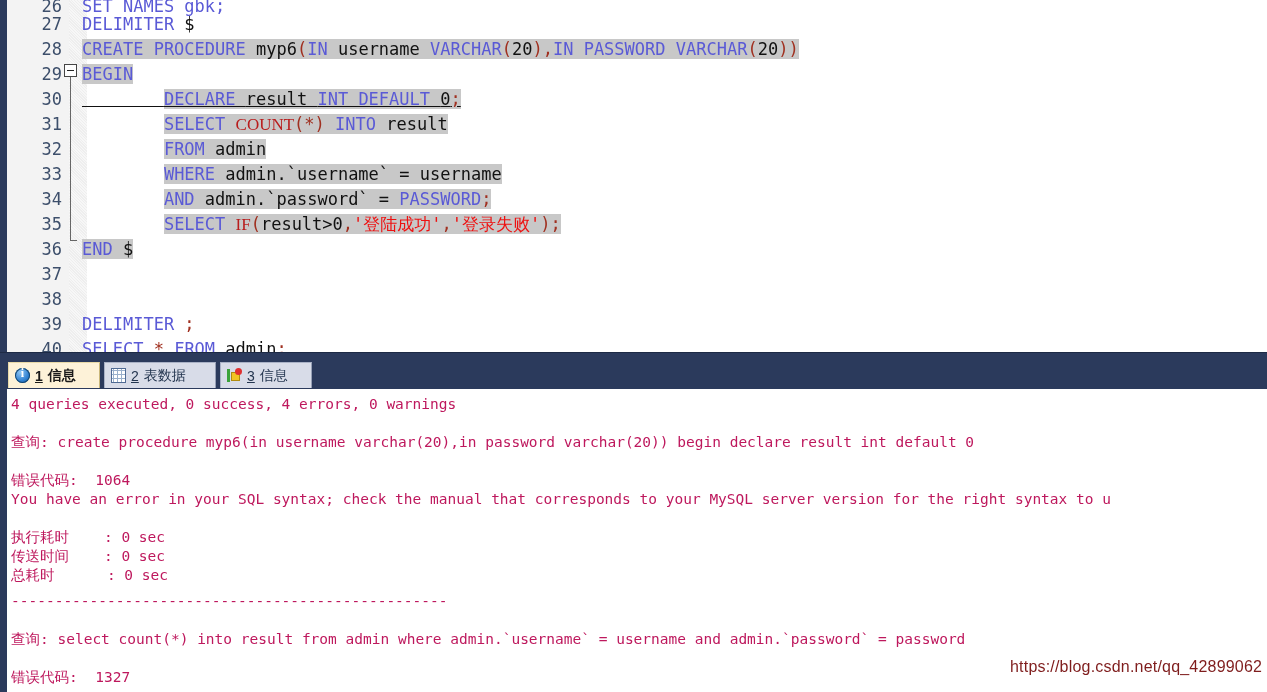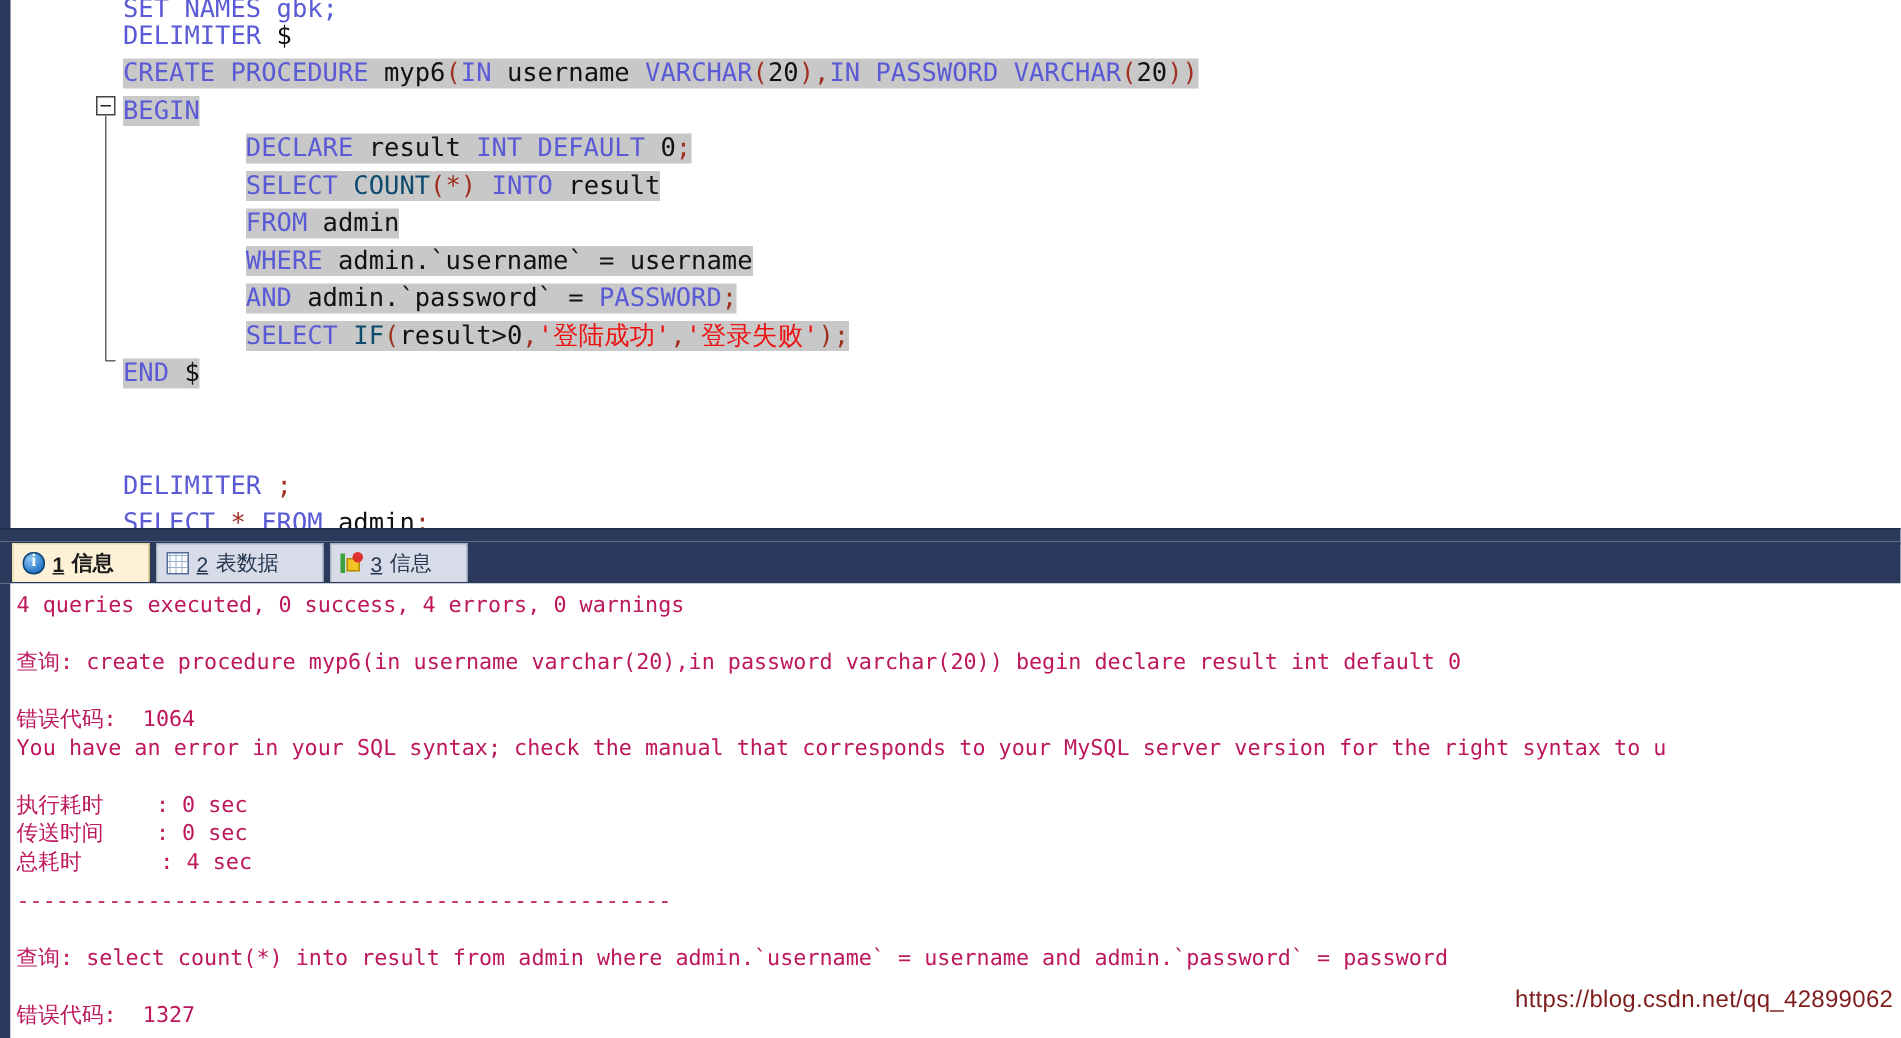--- a/index.html
+++ b/index.html
@@ -63,21 +63,21 @@
     line-height: 25px;
     white-space: pre;
     font-family: "DejaVu Sans Mono", "Liberation Mono", monospace;
     font-size: 17px;
     color: #111111;
   }
   .code-line .sel {
     background: #c8c8c8;
   }
   .kw   { color: #5a5ad6; }
-  .fn   { color: #0c4a6e; }
+  .fn   { color: #b91c1c; font-family: Liberation Serif, serif; }
   .punc { color: #a03020; }
   .str  { color: #ee1111; }
   .plain{ color: #111111; }
 
   
   #fold-box {
     position: absolute;
     left: 64px; top: 64px;
     width: 13px; height: 13px;
     border: 1px solid #444;
@@ -239,29 +239,47 @@
     white-space: nowrap;
     letter-spacing: 0.2px;
     pointer-events: none;
   }
 </style>
 </head>
 <body>
 
 <div id="editor-pane">
   <div id="editor-left-strip"></div>
+  <div id="gutter">
+    <div id="gutter-grain"></div>
+  <div class="line-no" style="top: -6px;">26</div>
+      <div class="line-no" style="top: 12px;">27</div>
+      <div class="line-no" style="top: 37px;">28</div>
+      <div class="line-no" style="top: 62px;">29</div>
+      <div class="line-no" style="top: 87px;">30</div>
+      <div class="line-no" style="top: 112px;">31</div>
+      <div class="line-no" style="top: 137px;">32</div>
+      <div class="line-no" style="top: 162px;">33</div>
+      <div class="line-no" style="top: 187px;">34</div>
+      <div class="line-no" style="top: 212px;">35</div>
+      <div class="line-no" style="top: 237px;">36</div>
+      <div class="line-no" style="top: 262px;">37</div>
+      <div class="line-no" style="top: 287px;">38</div>
+      <div class="line-no" style="top: 312px;">39</div>
+      <div class="line-no" style="top: 337px;">40</div>
+    </div>
   <div id="fold-box"></div>
   <div id="fold-line"></div>
   <div id="fold-foot"></div>
   <div id="editor-lines">
       <div class="code-line" style="top: -6px;"><span><span class="kw">SET NAMES gbk;</span></span></div>
       <div class="code-line" style="top: 12px;"><span><span class="kw">DELIMITER </span><span class="plain">$</span></span></div>
       <div class="code-line" style="top: 37px;"><span class="sel"><span class="kw">CREATE PROCEDURE </span><span class="plain">myp6</span><span class="punc">(</span><span class="kw">IN </span><span class="plain">username </span><span class="kw">VARCHAR</span><span class="punc">(</span><span class="plain">20</span><span class="punc">)</span><span class="punc">,</span><span class="kw">IN PASSWORD </span><span class="kw">VARCHAR</span><span class="punc">(</span><span class="plain">20</span><span class="punc">))</span></span></div>
       <div class="code-line" style="top: 62px;"><span class="sel"><span class="kw">BEGIN</span></span></div>
-      <div class="code-line" style="top: 87px;"><span>        </span><span class="sel"><span class="kw">DECLARE </span><span class="plain">result </span><span class="kw">INT DEFAULT </span><span class="plain">0</span><span class="punc">;</span></span></div>
+      <div class="code-line" style="top: 87px; text-decoration: underline;"><span>        </span><span class="sel"><span class="kw">DECLARE </span><span class="plain">result </span><span class="kw">INT DEFAULT </span><span class="plain">0</span><span class="punc">;</span></span></div>
       <div class="code-line" style="top: 112px;"><span>        </span><span class="sel"><span class="kw">SELECT </span><span class="fn">COUNT</span><span class="punc">(*) </span><span class="kw">INTO </span><span class="plain">result</span></span></div>
       <div class="code-line" style="top: 137px;"><span>        </span><span class="sel"><span class="kw">FROM </span><span class="plain">admin</span></span></div>
       <div class="code-line" style="top: 162px;"><span>        </span><span class="sel"><span class="kw">WHERE </span><span class="plain">admin.`username` = username</span></span></div>
       <div class="code-line" style="top: 187px;"><span>        </span><span class="sel"><span class="kw">AND </span><span class="plain">admin.`password` = </span><span class="kw">PASSWORD</span><span class="punc">;</span></span></div>
       <div class="code-line" style="top: 212px;"><span>        </span><span class="sel"><span class="kw">SELECT </span><span class="fn">IF</span><span class="punc">(</span><span class="plain">result&gt;0</span><span class="punc">,</span><span class="str">'登陆成功'</span><span class="punc">,</span><span class="str">'登录失败'</span><span class="punc">)</span><span class="punc">;</span></span></div>
       <div class="code-line" style="top: 237px;"><span class="sel"><span class="kw">END </span><span class="plain">$</span></span></div>
       <div class="code-line" style="top: 262px;"><span></span></div>
       <div class="code-line" style="top: 287px;"><span></span></div>
       <div class="code-line" style="top: 312px;"><span><span class="kw">DELIMITER </span><span class="punc">;</span></span></div>
       <div class="code-line" style="top: 337px; text-align: center;"><span><span class="kw">SELECT </span><span class="punc">* </span><span class="kw">FROM </span><span class="plain">admin</span><span class="punc">;</span></span></div>
@@ -293,20 +311,20 @@
       </div>
     </div>
   <div id="log-left-strip"></div>
   <div id="log-area">
       <div class="log-line" style="top: 6px;">4 queries executed, 0 success, 4 errors, 0 warnings</div>
       <div class="log-line" style="top: 44px;">查询: create procedure myp6(in username varchar(20),in password varchar(20)) begin declare result int default 0</div>
       <div class="log-line" style="top: 82px;">错误代码:  1064</div>
       <div class="log-line" style="top: 101px;">You have an error in your SQL syntax; check the manual that corresponds to your MySQL server version for the right syntax to u</div>
       <div class="log-line" style="top: 139px;">执行耗时    : 0 sec</div>
       <div class="log-line" style="top: 158px;">传送时间    : 0 sec</div>
-      <div class="log-line" style="top: 177px;">总耗时      : 4 sec</div>
+      <div class="log-line" style="top: 177px;">总耗时      : 0 sec</div>
       <div class="log-line" style="top: 203px;">--------------------------------------------------</div>
       <div class="log-line" style="top: 241px;">查询: select count(*) into result from admin where admin.`username` = username and admin.`password` = password</div>
       <div class="log-line" style="top: 279px;">错误代码:  1327</div>
     </div>
 </div>
 
 <div id="watermark">https://blog.csdn.net/qq_42899062</div>
 
 </body></html>

